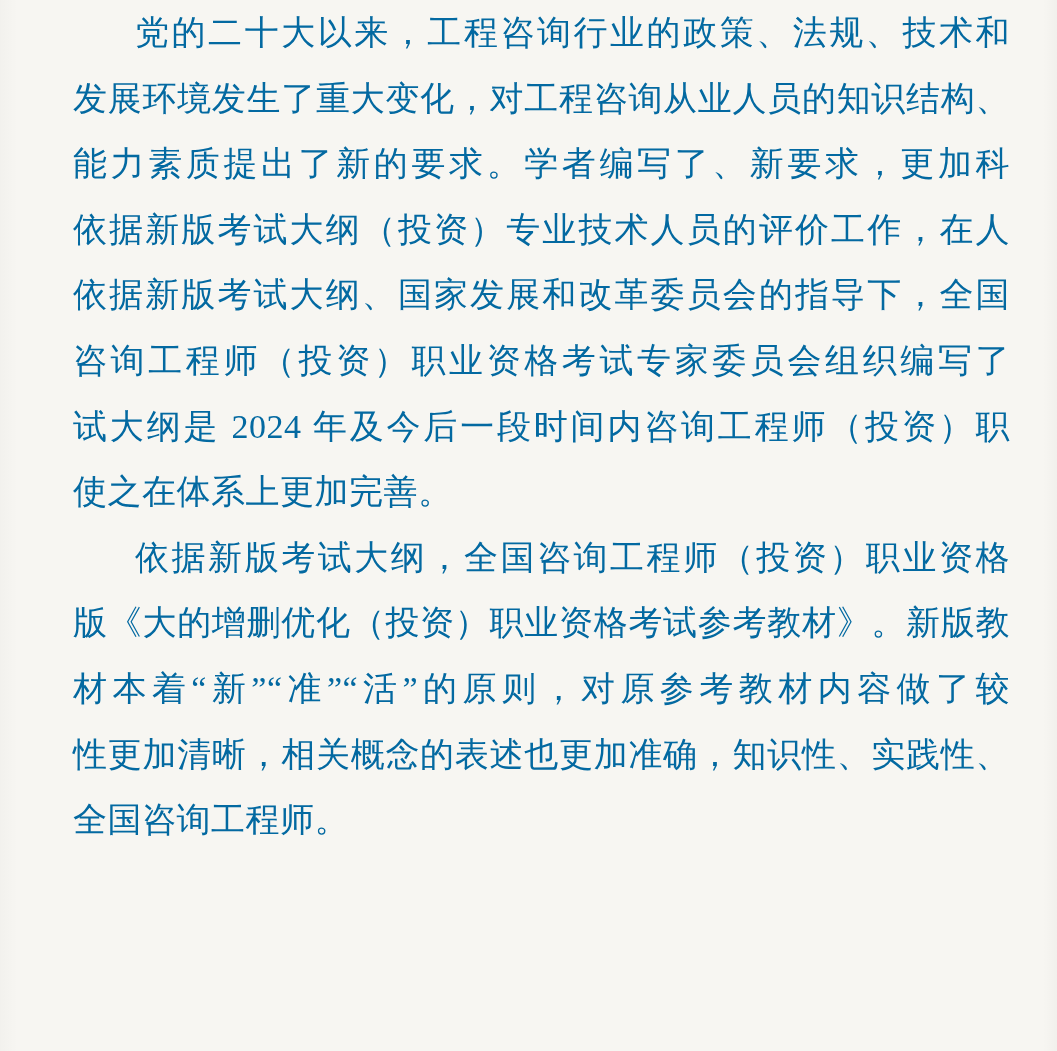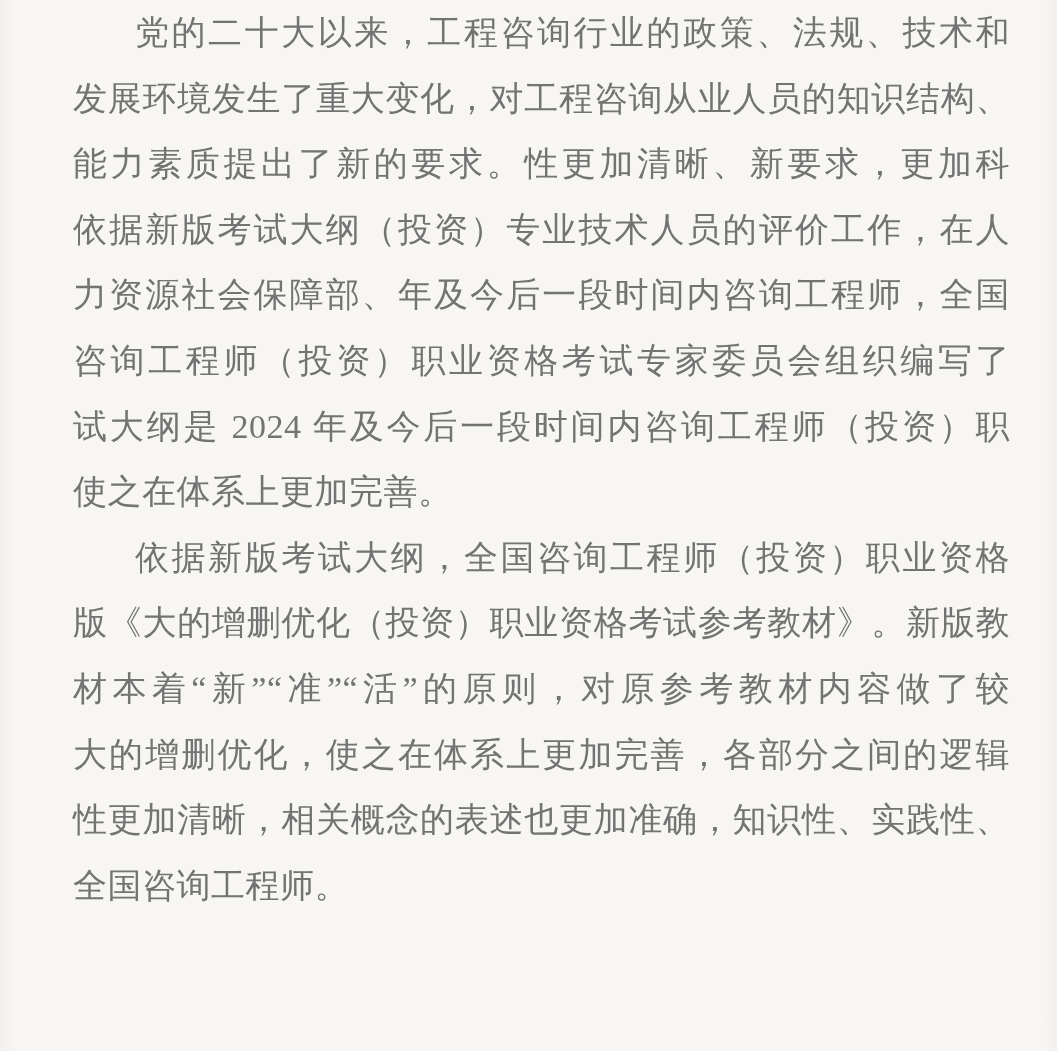--- a/index.html
+++ b/index.html
@@ -26,21 +26,21 @@
   .text-block {
     position: absolute;
     left: 73px;
     top: 0;
     width: 937px;
   }
   .line {
     height: 65.6px;
     line-height: 65.6px;
     font-size: 34px;
-    color: #737373;
+    color: #0369a1;
     text-align: justify;
     text-align-last: justify;
     letter-spacing: 0.5px;
     white-space: nowrap;
   }
   .line.indent {
     padding-left: 62px;
   }
   .line.para-last {
     text-align-last: left;
@@ -49,30 +49,29 @@
 </head>
 <body>
 
 <div class="scan-surface"></div>
 
 <div class="text-block">
 
   <div>
     <div class="line indent">党的二十大以来，工程咨询行业的政策、法规、技术和</div>
     <div class="line">发展环境发生了重大变化，对工程咨询从业人员的知识结构、</div>
-    <div class="line">能力素质提出了新的要求。性更加清晰、新要求，更加科</div>
+    <div class="line">能力素质提出了新的要求。学者编写了、新要求，更加科</div>
     <div class="line">依据新版考试大纲（投资）专业技术人员的评价工作，在人</div>
-    <div class="line">力资源社会保障部、年及今后一段时间内咨询工程师，全国</div>
+    <div class="line">依据新版考试大纲、国家发展和改革委员会的指导下，全国</div>
     <div class="line">咨询工程师（投资）职业资格考试专家委员会组织编写了</div>
     <div class="line">试大纲是 2024 年及今后一段时间内咨询工程师（投资）职</div>
     <div class="line para-last">使之在体系上更加完善。</div>
   </div>
 
   <div>
     <div class="line indent">依据新版考试大纲，全国咨询工程师（投资）职业资格</div>
     <div class="line">版《大的增删优化（投资）职业资格考试参考教材》。新版教</div>
     <div class="line">材本着“新”“准”“活”的原则，对原参考教材内容做了较</div>
-    <div class="line">大的增删优化，使之在体系上更加完善，各部分之间的逻辑</div>
     <div class="line">性更加清晰，相关概念的表述也更加准确，知识性、实践性、</div>
     <div class="line para-last">全国咨询工程师。</div>
   </div>
 
 </div>
 
 </body></html>

